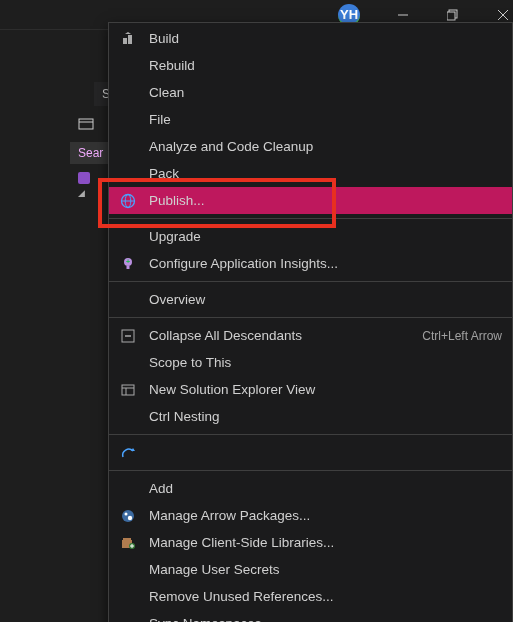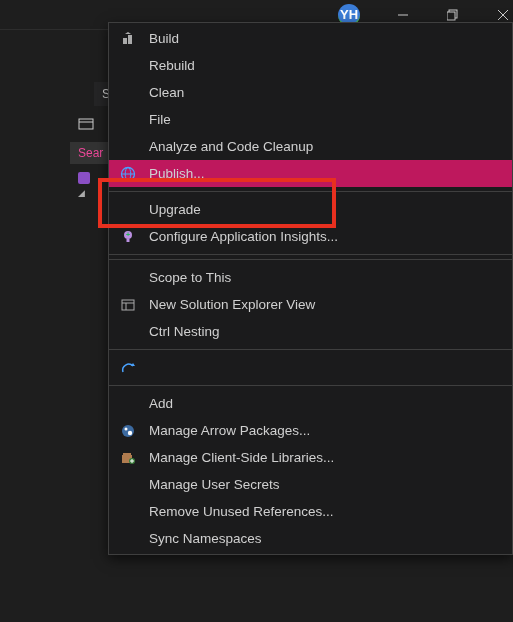--- a/index.html
+++ b/index.html
@@ -64,21 +64,21 @@
     margin-top: 6px;
     padding: 4px 8px;
     display: flex;
     align-items: center;
   }
   .panel-search {
     margin-top: 6px;
     background: #333333;
     padding: 4px 8px;
     font-size: 12px;
-    color: #ec4899;
+    color: #f0abfc;
   }
   .tree {
     margin-top: 6px;
     padding-left: 8px;
   }
   .tree-row { padding: 2px 0; display: flex; align-items: center; gap: 4px; }
   .tri { font-size: 9px; color: #aaa; }
   .vs-square { width: 12px; height: 12px; background: #8a4fc4; border-radius: 2px; }
 
   .context-menu {
@@ -190,20 +190,24 @@
       <span class="menu-label">Clean</span>
     </div>
     <div class="menu-item">
       <span class="menu-icon"></span>
       <span class="menu-label">File</span>
     </div>
     <div class="menu-item">
       <span class="menu-icon"></span>
       <span class="menu-label">Analyze and Code Cleanup</span>
     </div>
+    <div class="menu-item">
+      <span class="menu-icon"></span>
+      <span class="menu-label">Pack</span>
+    </div>
     <div class="menu-item hovered">
       <span class="menu-icon">
         <svg width="16" height="16" viewBox="0 0 16 16" fill="none">
           <circle cx="8" cy="8" r="6.5" stroke="#4aa3ff" stroke-width="1.3"></circle>
           <ellipse cx="8" cy="8" rx="2.8" ry="6.5" stroke="#4aa3ff" stroke-width="1"></ellipse>
           <line x1="1.5" y1="8" x2="14.5" y2="8" stroke="#4aa3ff" stroke-width="1"></line>
         </svg>
       </span>
       <span class="menu-label">Publish...</span>
     </div>
@@ -216,21 +220,35 @@
       <span class="menu-icon">
         <svg width="16" height="16" viewBox="0 0 16 16" fill="none">
           <circle cx="8" cy="6" r="4" fill="#b98fe0"></circle>
           <rect x="6.5" y="10" width="3" height="3" fill="#b98fe0"></rect>
           <text x="8" y="8" text-anchor="middle" font-size="7" fill="#2b5" font-weight="bold">+</text>
         </svg>
       </span>
       <span class="menu-label">Configure Application Insights...</span>
     </div>
     <div class="menu-sep"></div>
-    <div class="menu-sep"></div>
+    <div class="menu-item">
+      <span class="menu-icon"></span>
+      <span class="menu-label">Overview</span>
+    </div>
+    <div class="menu-sep"></div>
+    <div class="menu-item">
+      <span class="menu-icon">
+        <svg width="16" height="16" viewBox="0 0 16 16" fill="none">
+          <rect x="2" y="2" width="12" height="12" stroke="#aaa"></rect>
+          <line x1="5" y1="8" x2="11" y2="8" stroke="#aaa" stroke-width="1.5"></line>
+        </svg>
+      </span>
+      <span class="menu-label">Collapse All Descendants</span>
+      <span class="menu-shortcut">Ctrl+Left Arrow</span>
+    </div>
     <div class="menu-item">
       <span class="menu-icon"></span>
       <span class="menu-label">Scope to This</span>
     </div>
     <div class="menu-item">
       <span class="menu-icon">
         <svg width="16" height="16" viewBox="0 0 16 16" fill="none">
           <rect x="2" y="3" width="12" height="10" stroke="#aaa"></rect>
           <line x1="2" y1="6" x2="14" y2="6" stroke="#aaa"></line>
           <line x1="6" y1="6" x2="6" y2="13" stroke="#aaa"></line>

